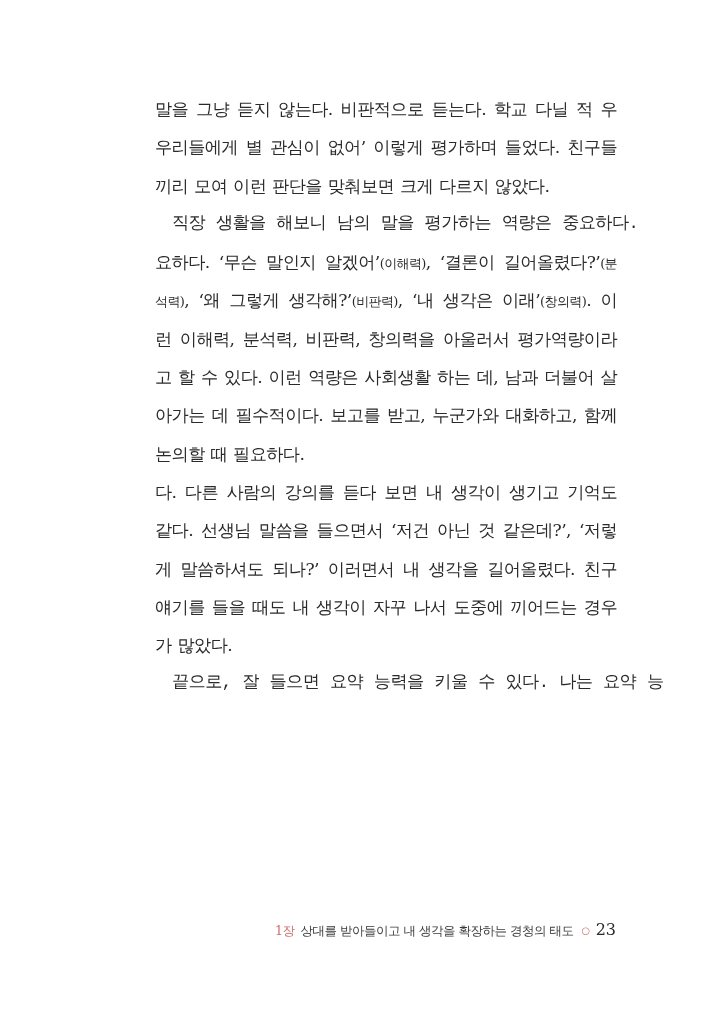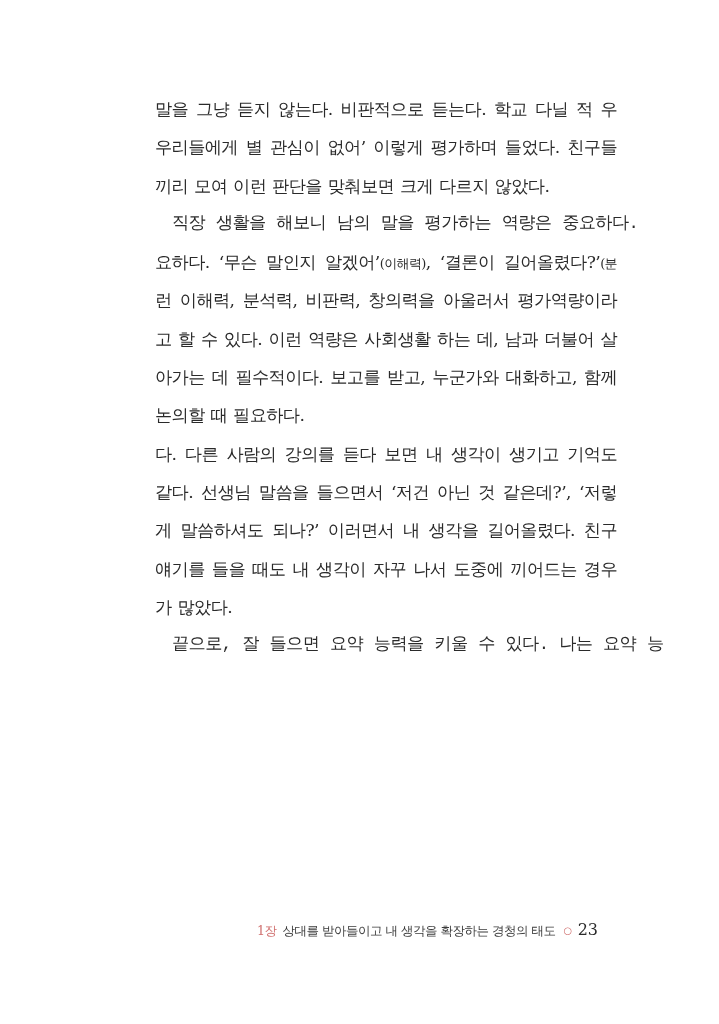--- a/index.html
+++ b/index.html
@@ -45,21 +45,21 @@
       padding-left: 17px;
       font-family: Liberation Mono, monospace;
     }
     .small {
       font-size: 13px;
       letter-spacing: -0.6px;
     }
     .footer {
       position: absolute;
       top: 918px;
-      right: 121px;
+      right: 103px;
       height: 24px;
       line-height: 24px;
       white-space: nowrap;
       font-size: 12.5px;
       letter-spacing: -0.5px;
       color: #3a3a3a;
     }
     .footer .chapter {
       color: #d0706f;
       margin-right: 6px;
@@ -81,20 +81,21 @@
 </head>
 <body>
 
 <div class="page">
   <div class="body-text" id="body-text">
       <div class="line">말을 그냥 듣지 않는다. 비판적으로 듣는다. 학교 다닐 적 우</div>
       <div class="line">우리들에게 별 관심이 없어’ 이렇게 평가하며 들었다. 친구들</div>
       <div class="line last">끼리 모여 이런 판단을 맞춰보면 크게 다르지 않았다.</div>
       <div class="line indent">직장 생활을 해보니 남의 말을 평가하는 역량은 중요하다.</div>
       <div class="line"><span>요하다. ‘무슨 말인지 알겠어’</span><span class="small">(이해력)</span><span>, ‘결론이 길어올렸다?’</span><span class="small">(분</span></div>
+      <div class="line"><span class="small">석력)</span><span>, ‘왜 그렇게 생각해?’</span><span class="small">(비판력)</span><span>, ‘내 생각은 이래’</span><span class="small">(창의력)</span><span>. 이</span></div>
       <div class="line">런 이해력, 분석력, 비판력, 창의력을 아울러서 평가역량이라</div>
       <div class="line">고 할 수 있다. 이런 역량은 사회생활 하는 데, 남과 더불어 살</div>
       <div class="line">아가는 데 필수적이다. 보고를 받고, 누군가와 대화하고, 함께</div>
       <div class="line last">논의할 때 필요하다.</div>
       <div class="line">다. 다른 사람의 강의를 듣다 보면 내 생각이 생기고 기억도</div>
       <div class="line">같다. 선생님 말씀을 들으면서 ‘저건 아닌 것 같은데?’, ‘저렇</div>
       <div class="line">게 말씀하셔도 되나?’ 이러면서 내 생각을 길어올렸다. 친구</div>
       <div class="line">얘기를 들을 때도 내 생각이 자꾸 나서 도중에 끼어드는 경우</div>
       <div class="line last">가 많았다.</div>
       <div class="line indent">끝으로, 잘 들으면 요약 능력을 키울 수 있다. 나는 요약 능</div>

